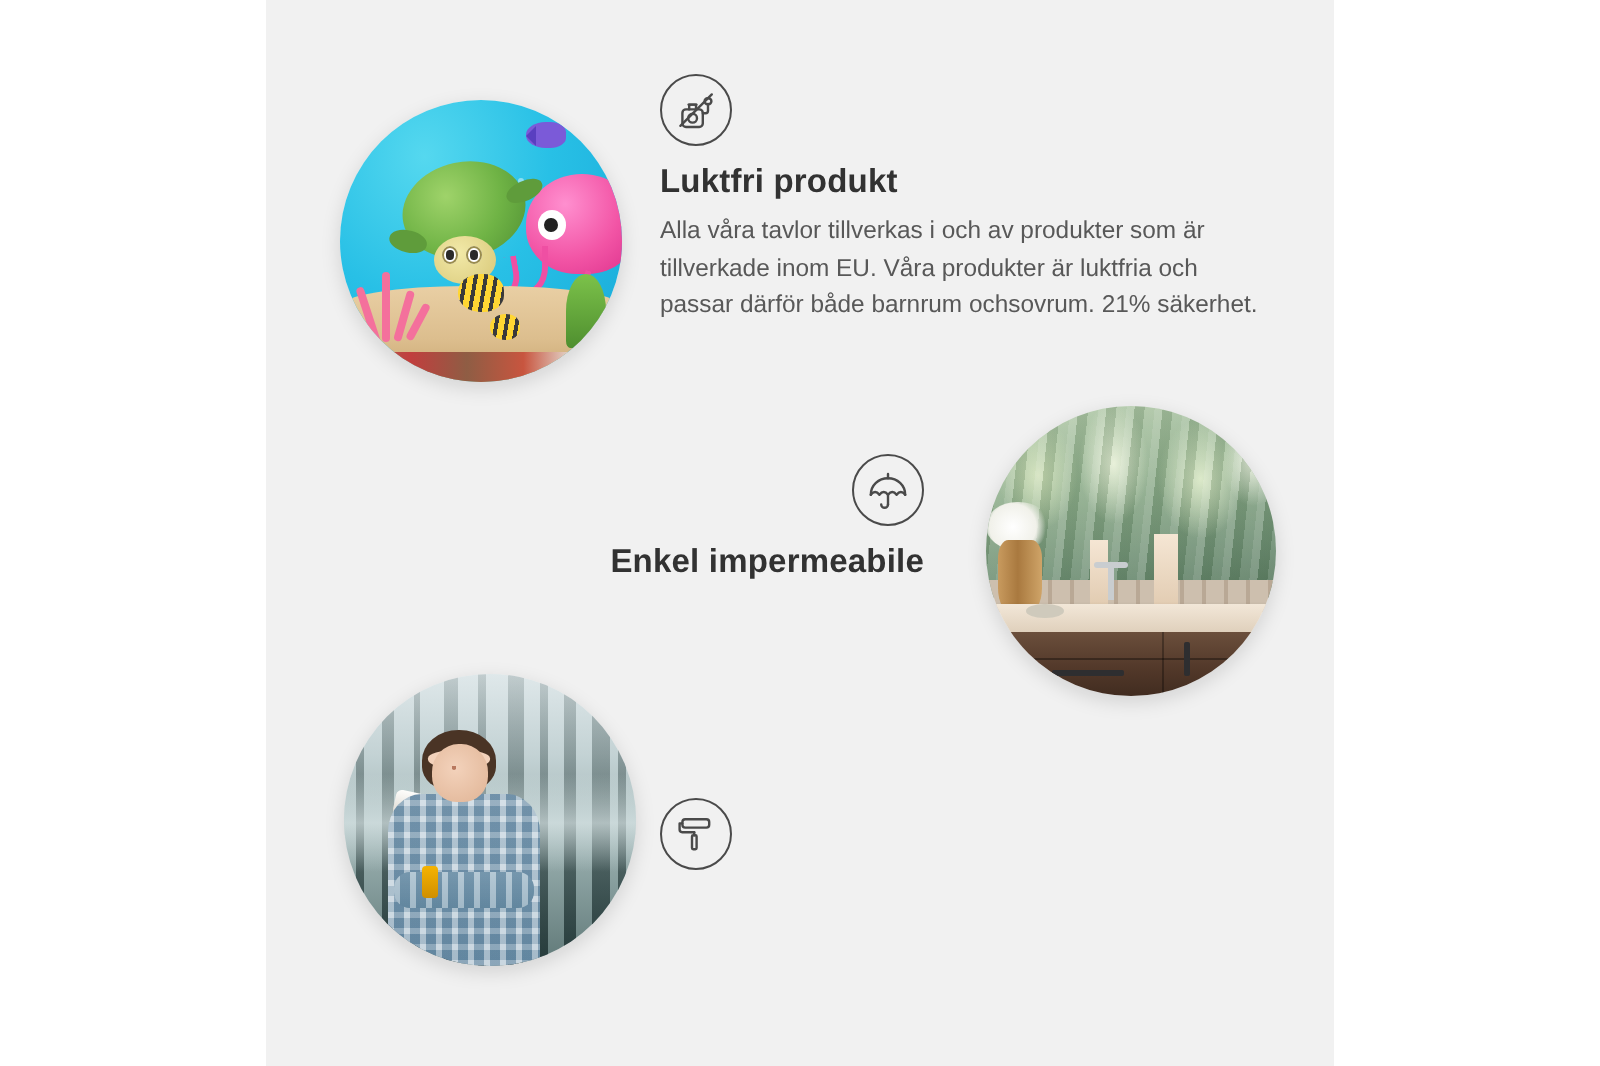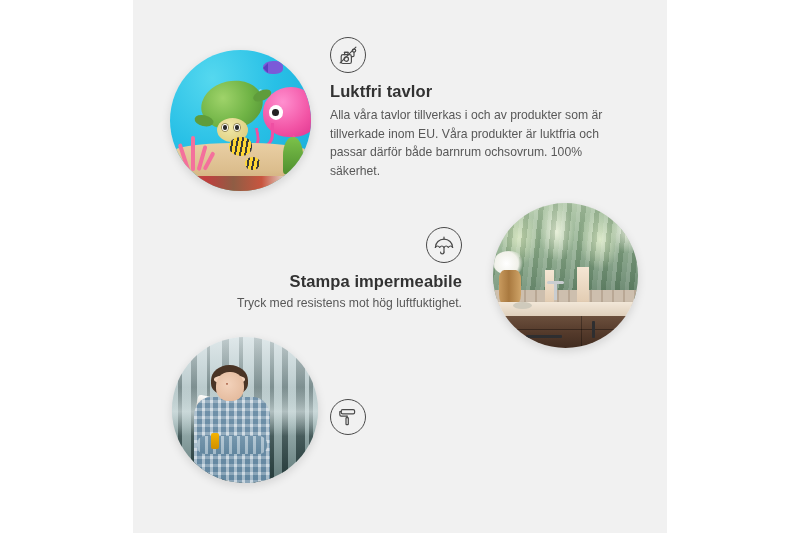--- a/index.html
+++ b/index.html
@@ -414,36 +414,35 @@
                  c-1.0 0-1.8 0.8-1.8 1.8v5.2c0 1.0 0.8 1.8 1.8 1.8z"></path>
         <path d="M8.6 11.7V9.3h3.4v2.4"></path>
         <path d="M8.3 9.3h3.9"></path>
         <path d="M15.4 13.6h1.4c0.7 0 1.2-0.5 1.2-1.2V9.0"></path>
         <rect x="16.3" y="6.1" width="3.4" height="3.0" rx="1.5"></rect>
         <circle cx="10.3" cy="16.1" r="2.2"></circle>
         <line x1="4.2" y1="19.9" x2="19.9" y2="4.2"></line>
         <circle cx="12" cy="12" r="11.2" stroke-width="0"></circle>
       </svg>
     </div>
-    <div class="f-title">Luktfri tavlor</div>
-    <div class="f-body">Alla våra tavlor tillverkas i och av produkter som är tillverkade inom EU. Våra produkter är luktfria och passar därför både barnrum ochsovrum. 100% säkerhet.</div>
+    <div class="f-title">Luktfri produkt</div>
+    <div class="f-body">Alla våra tavlor tillverkas i och av produkter som är tillverkade inom EU. Våra produkter är luktfria och passar därför både barnrum ochsovrum. 21% säkerhet.</div>
   </div>
 
   <div class="feature f2">
     <div class="icon-circle">
       <svg width="24" height="24" viewBox="0 0 24 24" fill="none" stroke="#4a4a4a" stroke-width="1.2" stroke-linecap="round" stroke-linejoin="round">
         <path d="M3.4 14.4c0-4.8 3.9-8.3 8.6-8.3s8.6 3.5 8.6 8.3"></path>
         <path d="M3.4 14.4c1.4-1.9 2.9-1.9 4.3 0 1.4-1.9 2.9-1.9 4.3 0 1.4-1.9 2.9-1.9 4.3 0 1.4-1.9 2.9-1.9 4.3 0"></path>
         <line x1="12" y1="14.4" x2="12" y2="19.2"></line>
         <path d="M12 19.2c0 1.0-0.8 1.7-1.7 1.7s-1.7-0.7-1.7-1.7"></path>
         <line x1="12" y1="4.0" x2="12" y2="6.1"></line>
       </svg>
     </div>
-    <div class="f-title">Stampa impermeabile</div>
-    <div class="f-body">Tryck med resistens mot hög luftfuktighet.</div>
+    <div class="f-title">Enkel impermeabile</div>
   </div>
 
   <div class="feature f3">
     <div class="icon-circle">
       <svg width="24" height="24" viewBox="0 0 24 24" fill="none" stroke="#4a4a4a" stroke-width="1.2" stroke-linecap="round" stroke-linejoin="round">
         <rect x="5.2" y="4.6" width="13.4" height="4.2" rx="1.4"></rect>
         <path d="M5.2 6.7H3.8v3.1c0 0.7 0.6 1.3 1.3 1.3h6.0"></path>
         <path d="M11.1 11.1v1.5"></path>
         <rect x="10.0" y="12.6" width="2.3" height="7.0" rx="0.6"></rect>
       </svg>

